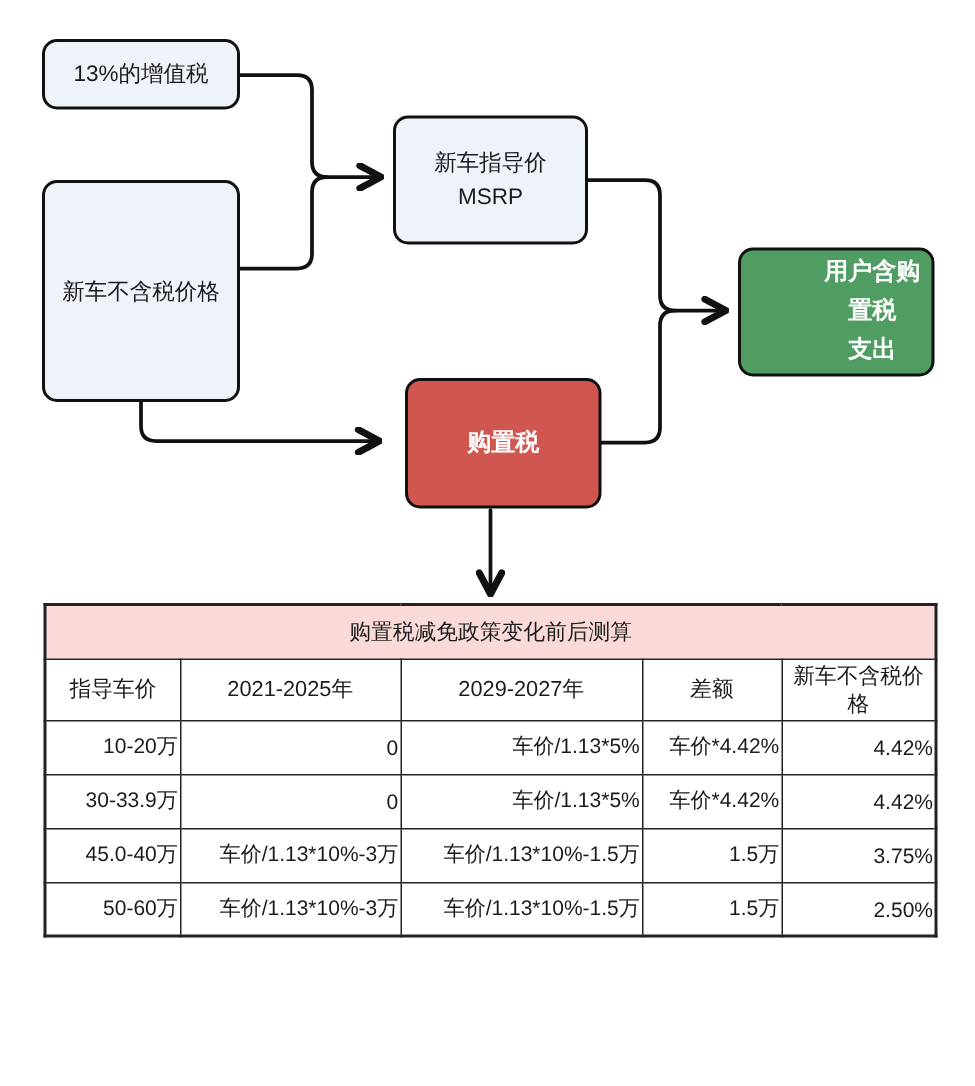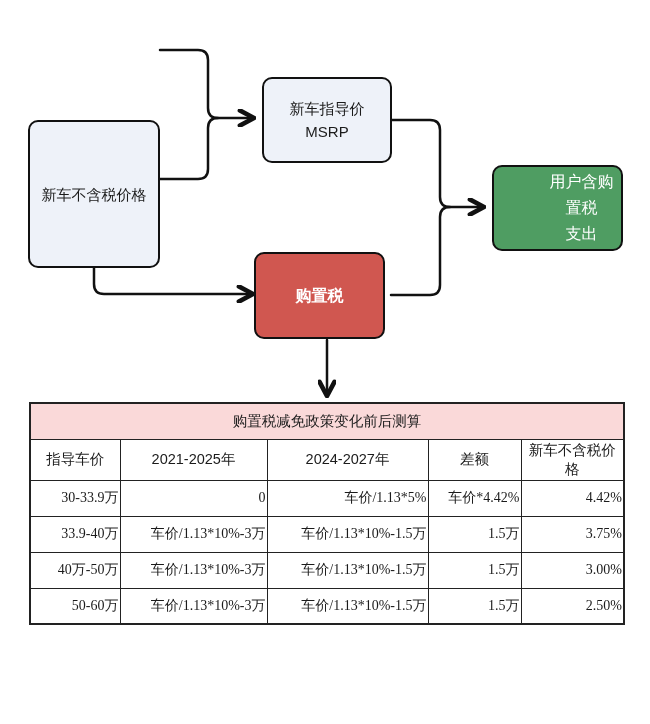--- a/index.html
+++ b/index.html
@@ -12,73 +12,76 @@
   
   .node {
     position:absolute; box-sizing:border-box;
     border:2.5px solid var(--node-border,#111);
     border-radius:10px;
     display:flex; flex-direction:column; align-items:center; justify-content:center;
     text-align:center; font-size:15px; line-height:23px; color:var(--node-text-light,#1b1b1b);
   }
   .node.light { background:var(--node-fill-light,#eef2f9); }
   .node.red   { background:var(--node-fill-red,#d05750);  color:var(--node-text-dark-bg,#fff); font-weight:bold; font-size:16px; line-height:26px; }
-  .node.green { background:var(--node-fill-green,#4f9d62);color:var(--node-text-dark-bg,#fff); font-weight:normal; font-size:16px; line-height:26px;padding-left:48px; }
+  .node.green { background:var(--node-fill-green,#4f9d62);color:var(--node-text-dark-bg,#fff); font-weight:bold; font-size:16px; line-height:26px;padding-left:48px; }
   .node span { display:block; }
 
   svg.connectors { position:absolute; left:0; top:0; }
   svg.connectors path { fill:none; stroke:var(--connector,#111); stroke-width:2.5; stroke-linecap:round; }
 
   
   table.calc {
     position:absolute; left:29px; top:402px; width:594px;
     border-collapse:collapse; table-layout:fixed;
     border:2.5px solid var(--table-border,#222);
     font-size:14px; color:var(--table-text,#1b1b1b);
   }
   table.calc td, table.calc th { border:1.5px solid var(--table-border,#222); box-sizing:border-box; }
   tr.title-row td {
     background:var(--table-title-bg,#fad9d9);
     text-align:center; height:36px; font-size:14.5px;
   }
   tr.header-row th {
     text-align:center; font-weight:normal; height:36px; font-size:14.5px;
   }
-  tbody td { text-align:right; height:36px;font-family:Liberation Serif, serif; }
+  tbody td { text-align:right; height:36px; }
 </style>
 </head>
 <body>
 
 <div class="canvas">
 
   <svg class="connectors" width="650" height="724" viewBox="0 0 650 724">
     <defs>
       <marker id="arrowV" viewBox="0 0 10 10" refX="9" refY="5" markerWidth="7.5" markerHeight="7.5" orient="auto" markerUnits="strokeWidth">
         <path d="M1.5 1 L9 5 L1.5 9" fill="none" stroke="#111" stroke-width="1.6" stroke-linecap="round" stroke-linejoin="round"></path>
       </marker>
     </defs>
     <path d="M160 50 H198 Q208 50 208 60 V108 Q208 118 218 118 H254" marker-end="url(#arrowV)"></path>
     <path d="M160 179 H198 Q208 179 208 169 V128 Q208 118 218 118"></path>
     <path d="M94 238 V284 Q94 294 104 294 H253" marker-end="url(#arrowV)"></path>
     <path d="M392 120 H430 Q440 120 440 130 V197 Q440 207 450 207 H484" marker-end="url(#arrowV)"></path>
     <path d="M391 295 H430 Q440 295 440 285 V217 Q440 207 450 207"></path>
     <path d="M327 340 V396" marker-end="url(#arrowV)"></path>
   </svg>
 
+  <div class="node light" style="left:28px; top:26px; width:132px; height:47px;">
+    <span>13%的增值税</span>
+  </div>
 
   <div class="node light" style="left:28px; top:120px; width:132px; height:148px;">
     <span>新车不含税价格</span>
   </div>
 
   <div class="node light" style="left:262px; top:77px; width:130px; height:86px;">
     <span>新车指导价</span>
     <span>MSRP</span>
   </div>
 
-  <div class="node red" style="left:254px; top:252px; width:131px; height:87px;">
+  <div class="node red" style="left:270px; top:252px; width:131px; height:87px;">
     <span>购置税</span>
   </div>
 
   <div class="node green" style="left:492px; top:165px; width:131px; height:86px;">
     <span>用户含购置税</span>
     <span>支出</span>
   </div>
 
   <table class="calc">
     <colgroup>
@@ -88,46 +91,46 @@
       <col style="width:93px">
         <col style="width:103px">
     </colgroup>
     <tbody>
         <tr class="title-row">
       <td colspan="5">购置税减免政策变化前后测算</td>
     </tr>
     <tr class="header-row" id="header-row">
           <th>指导车价</th>
           <th>2021-2025年</th>
-          <th>2024-2027年</th>
+          <th>2029-2027年</th>
           <th>差额</th>
           <th>新车不含税价格</th>
         </tr>
     </tbody>
       <tbody id="table-body">
+        <tr>
+          <td>10-20万</td>
+          <td>0</td>
+          <td>车价/1.13*5%</td>
+          <td>车价*4.42%</td>
+          <td>4.42%</td>
+        </tr>
         <tr>
           <td>30-33.9万</td>
           <td>0</td>
           <td>车价/1.13*5%</td>
           <td>车价*4.42%</td>
           <td>4.42%</td>
         </tr>
         <tr>
-          <td>33.9-40万</td>
+          <td>45.0-40万</td>
           <td>车价/1.13*10%-3万</td>
           <td>车价/1.13*10%-1.5万</td>
           <td>1.5万</td>
           <td>3.75%</td>
-        </tr>
-        <tr>
-          <td>40万-50万</td>
-          <td>车价/1.13*10%-3万</td>
-          <td>车价/1.13*10%-1.5万</td>
-          <td>1.5万</td>
-          <td>3.00%</td>
         </tr>
         <tr>
           <td>50-60万</td>
           <td>车价/1.13*10%-3万</td>
           <td>车价/1.13*10%-1.5万</td>
           <td>1.5万</td>
           <td>2.50%</td>
         </tr>
       </tbody>
   </table>

